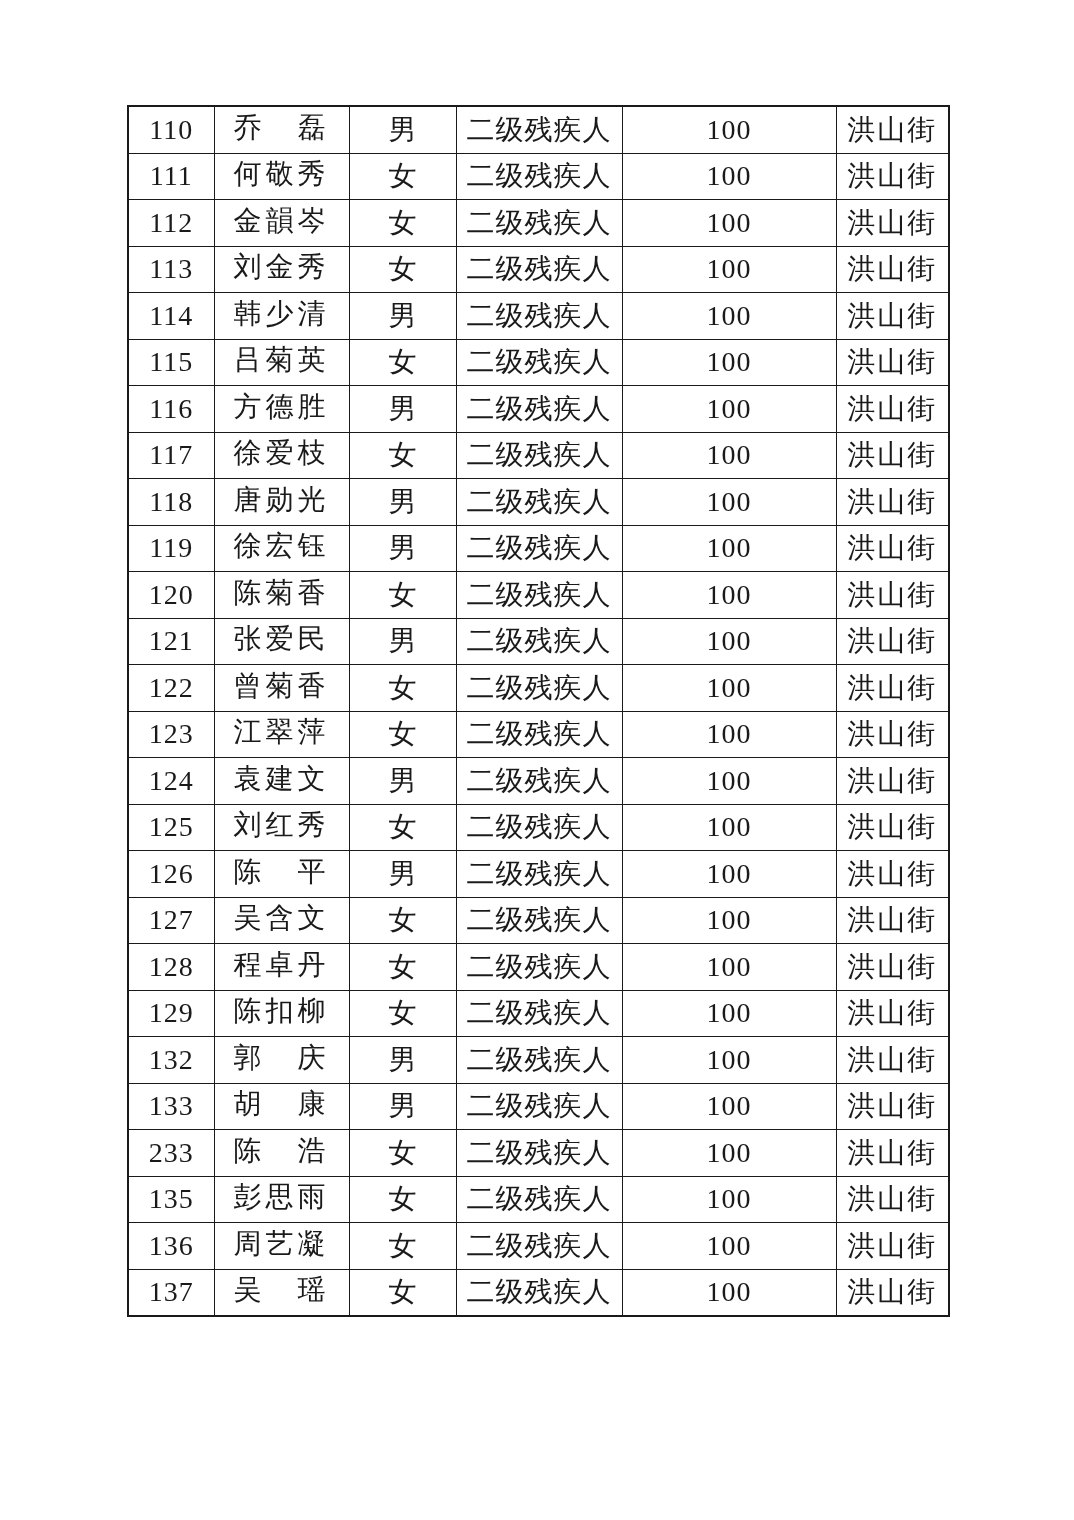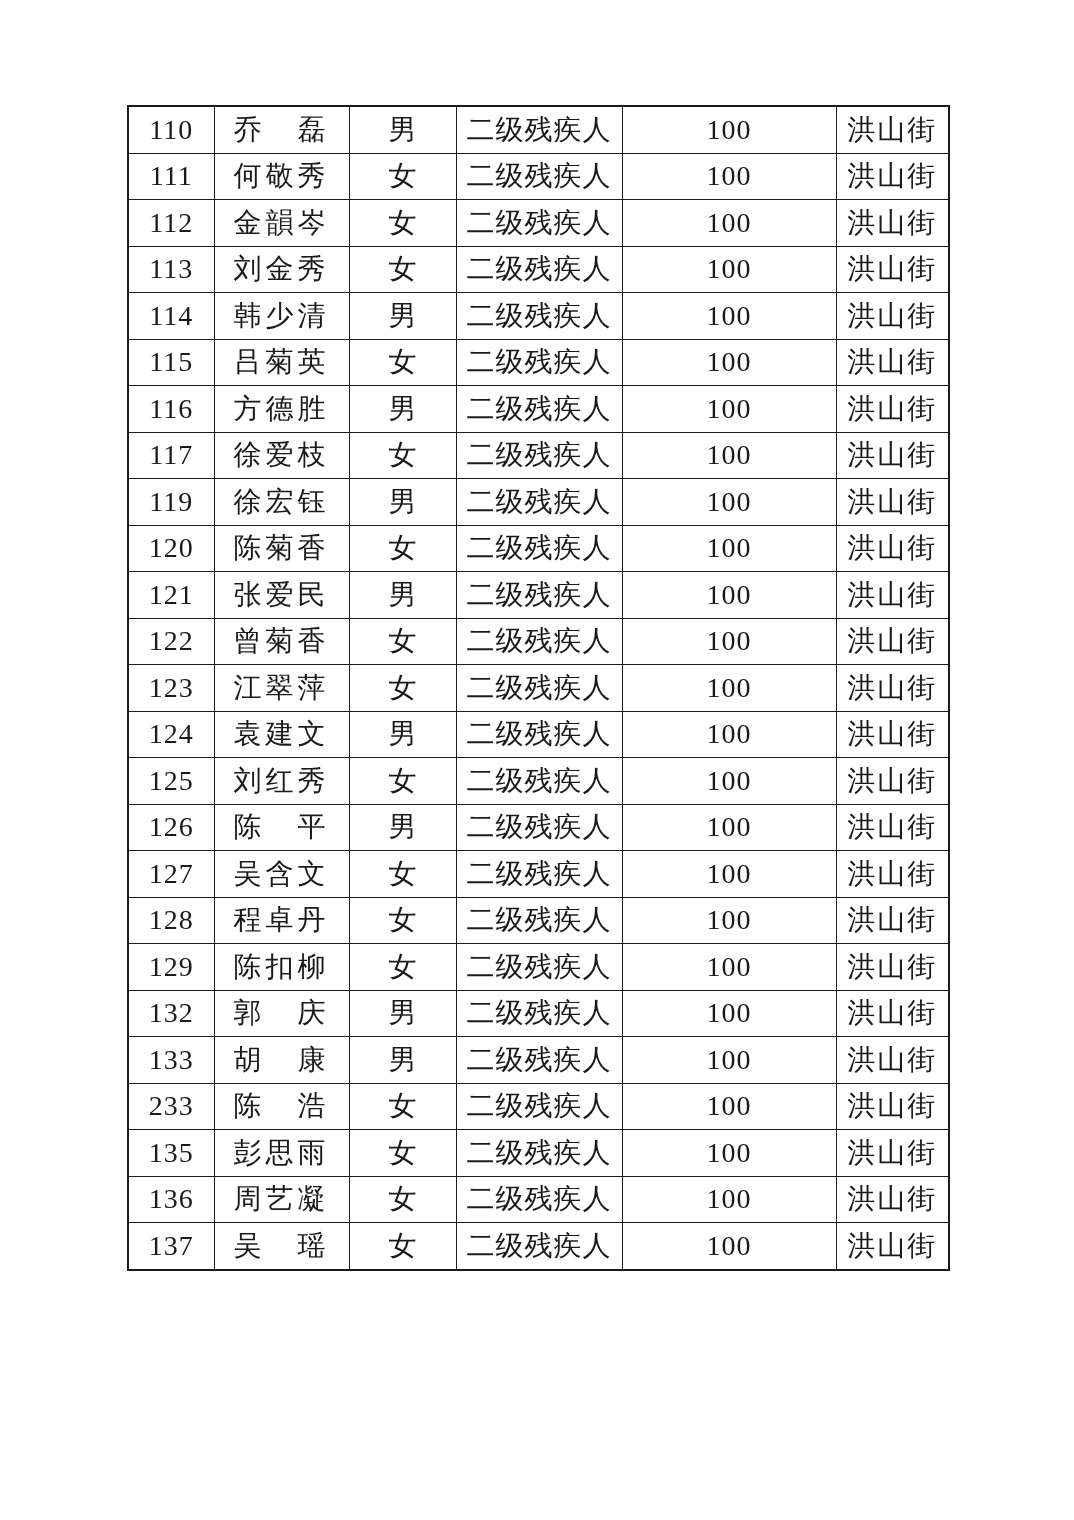--- a/index.html
+++ b/index.html
@@ -41,20 +41,21 @@
     padding: 0;
     white-space: nowrap;
     overflow: hidden;
   }
   td.cell-no, td.cell-amount {
     font-family: "Liberation Serif", "DejaVu Serif", serif;
     letter-spacing: 1px;
   }
   td.cell-name {
     letter-spacing: 4px;
+    font-family: Liberation Mono, monospace;
   }
   td.cell-gender {
     letter-spacing: 0;
   }
   td.cell-category {
     letter-spacing: 1px;
     margin-top: 10px;
   }
   td.cell-street {
     letter-spacing: 2px;
@@ -138,20 +139,28 @@
         </tr>
         <tr>
           <td class="cell-no">117</td>
           <td class="cell-name">徐爱枝</td>
           <td class="cell-gender">女</td>
           <td class="cell-category">二级残疾人</td>
           <td class="cell-amount">100</td>
           <td class="cell-street">洪山街</td>
         </tr>
         <tr>
+          <td class="cell-no">118</td>
+          <td class="cell-name">唐勋光</td>
+          <td class="cell-gender">男</td>
+          <td class="cell-category">二级残疾人</td>
+          <td class="cell-amount">100</td>
+          <td class="cell-street">洪山街</td>
+        </tr>
+        <tr>
           <td class="cell-no">119</td>
           <td class="cell-name">徐宏钰</td>
           <td class="cell-gender">男</td>
           <td class="cell-category">二级残疾人</td>
           <td class="cell-amount">100</td>
           <td class="cell-street">洪山街</td>
         </tr>
         <tr>
           <td class="cell-no">120</td>
           <td class="cell-name">陈菊香</td>

